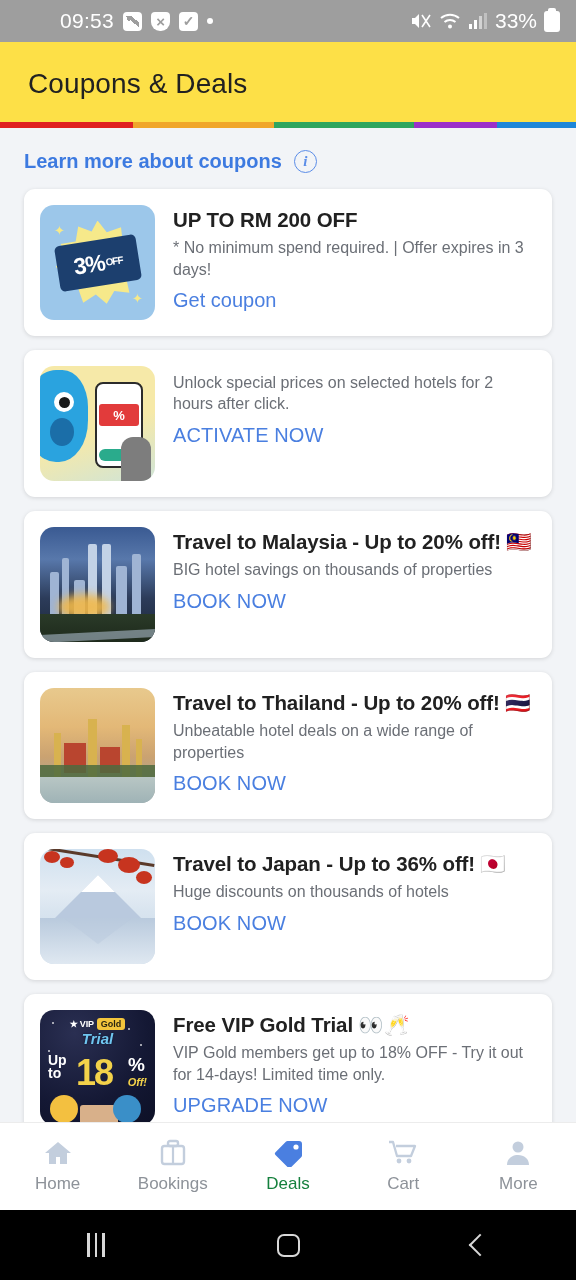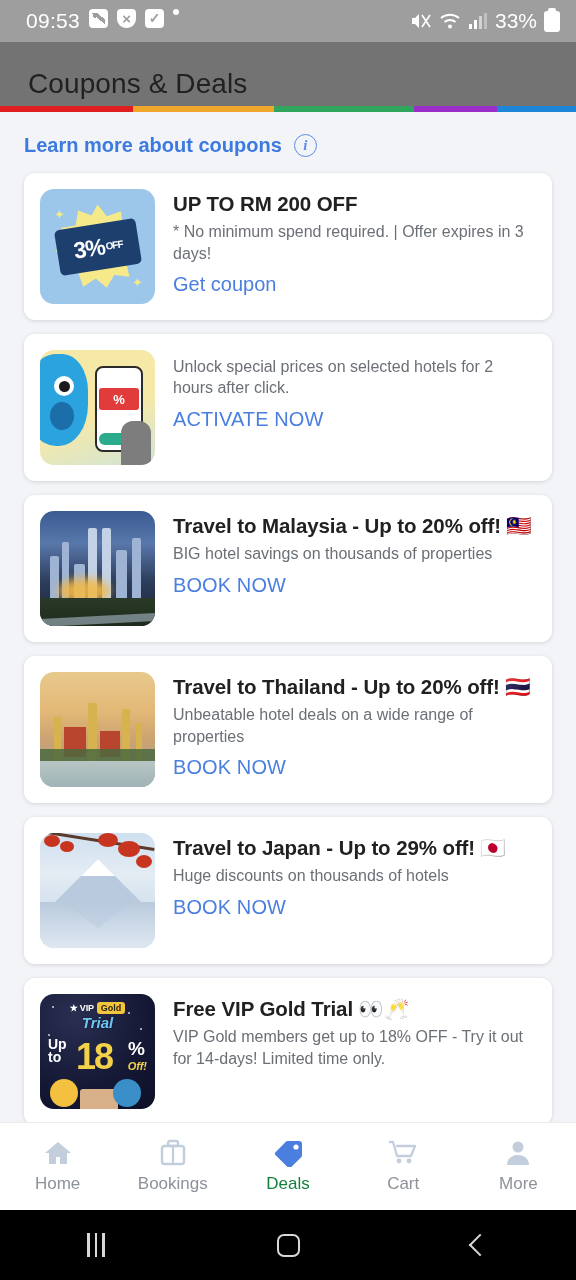--- a/index.html
+++ b/index.html
@@ -10,21 +10,21 @@
     overflow:hidden;
   }
   .phone { width:576px; height:1280px; position:relative; display:flex; flex-direction:column; background:#f2f4f7; }
 
   
   .statusbar {
     height:42px; background:#9e9e9e; color:#ffffff;
     display:flex; align-items:center; justify-content:space-between;
     padding:0 16px 0 26px; flex:none;
   }
-  .sb-left { display:flex; gap:9px; }
+  .sb-left { display:flex; align-items:center; gap:9px;margin-left:34px; }
   .sb-time { font-size:21px; letter-spacing:.3px; }
   .sb-right { display:flex; align-items:center; gap:7px; }
   .sb-pct { font-size:21px; }
   .sb-ico { display:inline-flex; align-items:center; justify-content:center; }
   .chip { width:19px; height:19px; border-radius:4px; background:#ffffff; position:relative; display:inline-block; }
   .chip.shield { border-radius:4px 4px 9px 9px; }
   .chip::after { content:""; position:absolute; inset:0; }
   .chip-img::after {
     content:""; position:absolute; left:3px; top:4px; width:13px; height:11px;
     background:
@@ -37,21 +37,21 @@
   }
   .chip-check::after {
     content:"\2713"; color:#9e9e9e; font-size:14px; line-height:19px;
     width:19px; text-align:center; font-weight:700;
   }
   .dot-sm { width:6px; height:6px; border-radius:50%; background:#ffffff; display:inline-block; }
   .batt { width:16px; height:21px; border-radius:3px; background:#ffffff; position:relative; }
   .batt::before { content:""; position:absolute; top:-3px; left:4px; width:8px; height:3px; background:#ffffff; border-radius:2px 2px 0 0; }
 
   
-  .appbar { background:#737373; flex:none; padding:26px 28px 6px; }
+  .appbar { background:#fde047; flex:none; padding:26px 28px 22px; }
   .appbar h1 { font-size:28px; font-weight:400; color:#212121; letter-spacing:.1px; }
   .stripe { height:6px; display:flex; flex:none; }
   .stripe span { display:block; height:100%; }
 
   
   .content { flex:1 1 auto; overflow:hidden; position:relative; }
   .learn {
     display:flex; align-items:center; gap:12px;
     padding:22px 24px 16px;
   }
@@ -333,21 +333,21 @@
           <div class="lake"></div>
           <div class="refl"></div>
           <div class="branch"></div>
           <span class="maple" style="left:4px;top:2px;width:16px;height:12px"></span>
           <span class="maple" style="left:20px;top:8px;width:14px;height:11px"></span>
           <span class="maple" style="left:58px;top:0px;width:20px;height:14px"></span>
           <span class="maple" style="left:78px;top:8px;width:22px;height:16px"></span>
           <span class="maple" style="left:96px;top:22px;width:16px;height:13px"></span>
         </div>
         <div class="body">
-          <div class="c-title">Travel to Japan - Up to 29% off! 🇯🇵</div>
+          <div class="c-title">Travel to Japan - Up to 36% off! 🇯🇵</div>
           <div class="c-desc">Huge discounts on thousands of hotels</div>
           <a class="c-cta caps">BOOK NOW</a>
         </div>
       </div>
 
       <div class="card">
         <div class="thumb t-vip">
           <span class="star" style="left:12px;top:12px"></span>
           <span class="star" style="left:88px;top:18px"></span>
           <span class="star" style="left:100px;top:34px"></span>
@@ -364,20 +364,21 @@
           <div class="big18">18</div>
           <div class="pct">%</div>
           <div class="offsm">Off!</div>
           <div class="table"></div>
           <div class="emo1"></div>
           <div class="emo2"></div>
         </div>
         <div class="body">
           <div class="c-title">Free VIP Gold Trial 👀🥂</div>
           <div class="c-desc">VIP Gold members get up to 18% OFF - Try it out for 14-days! Limited time only.</div>
+          <a class="c-cta caps">UPGRADE NOW</a>
         </div>
       </div>
 
     </div>
   </div>
 
   <div class="tabbar">
     <div class="tab">
       <span>
         <svg width="32" height="28" viewBox="0 0 32 28">

